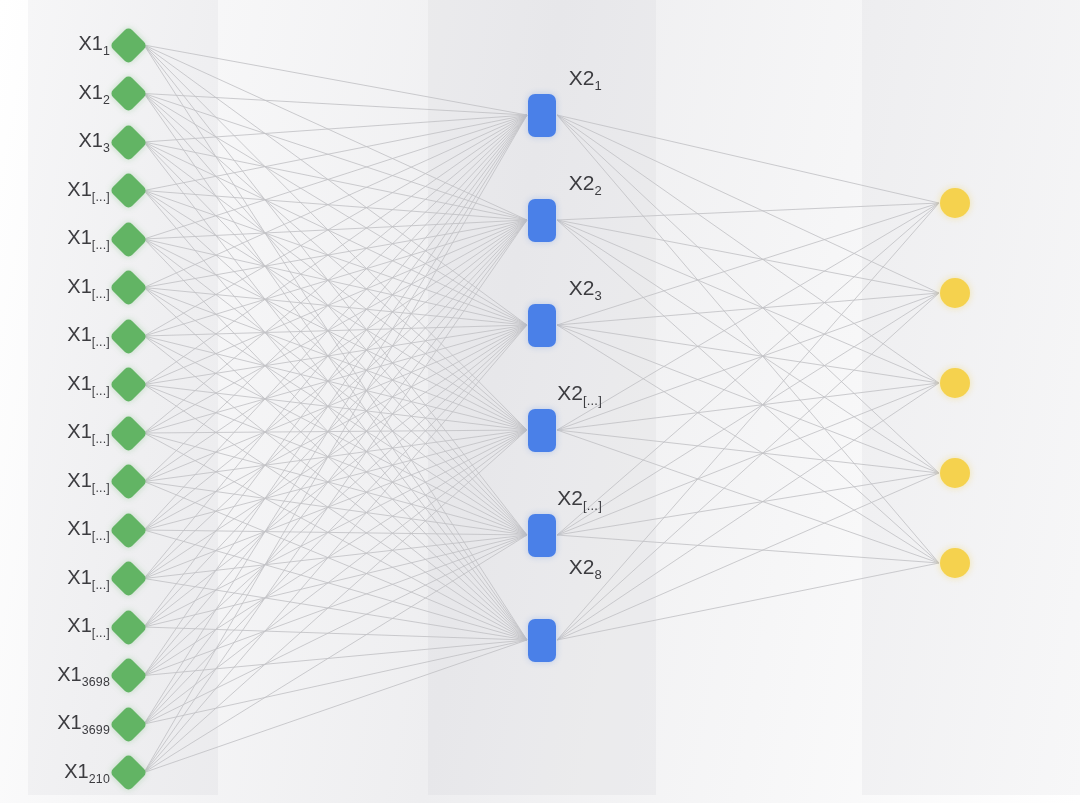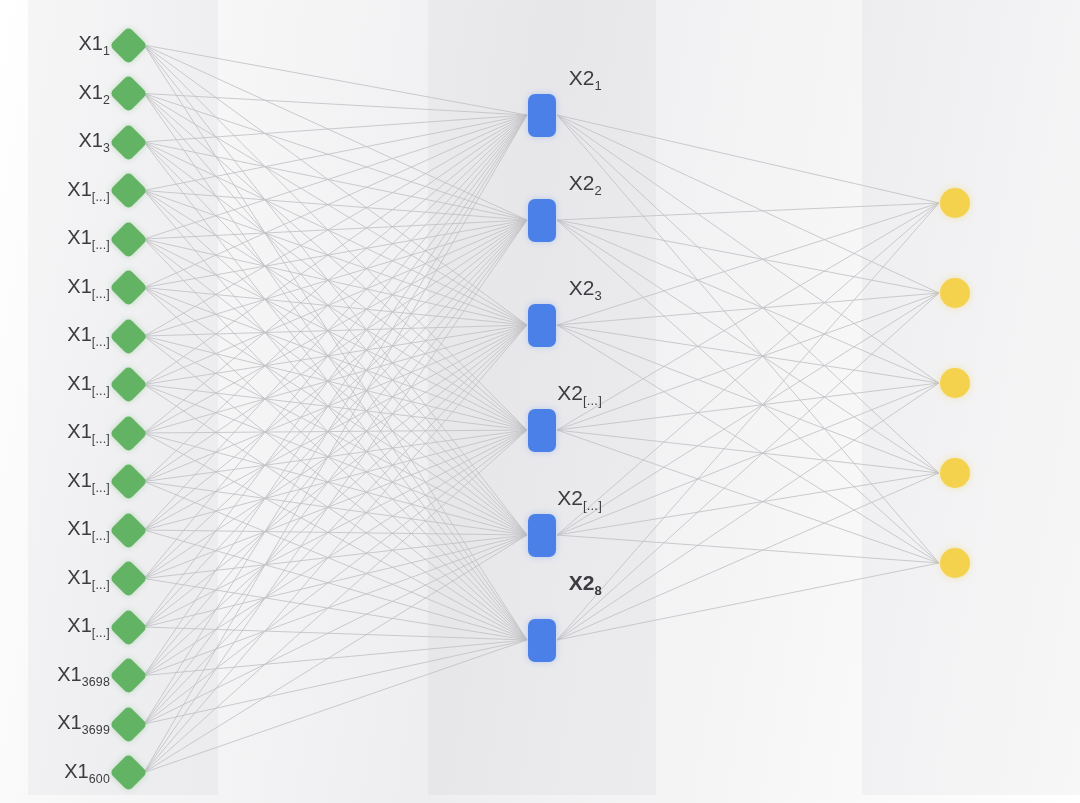--- a/index.html
+++ b/index.html
@@ -296,21 +296,21 @@
         <div class="node-diamond"></div>
       </div>
       <div class="node-label label-input" style="left: -2px; top: 663.5px; width: 112px;"><span>X1<sub>3698</sub></span></div>
       <div class="node" style="left: 114.5px; top: 710.5px;">
         <div class="node-diamond"></div>
       </div>
       <div class="node-label label-input" style="left: -2px; top: 712px; width: 112px;"><span>X1<sub>3699</sub></span></div>
       <div class="node" style="left: 114.5px; top: 759px;">
         <div class="node-diamond"></div>
       </div>
-      <div class="node-label label-input" style="left: -2px; top: 760.5px; width: 112px;"><span>X1<sub>600</sub></span></div>
+      <div class="node-label label-input" style="left: -2px; top: 760.5px; width: 112px;"><span>X1<sub>210</sub></span></div>
     </div>
   <div id="nodes-hidden">
       <div class="node" style="left: 528px; top: 93.5px;">
         <div class="node-rect"></div>
       </div>
       <div class="node-label label-hidden" style="left: 482px; top: 67px; width: 120px;"><span>X2<sub>1</sub></span></div>
       <div class="node" style="left: 528px; top: 198.5px;">
         <div class="node-rect"></div>
       </div>
       <div class="node-label label-hidden" style="left: 482px; top: 172px; width: 120px;"><span>X2<sub>2</sub></span></div>
@@ -322,21 +322,21 @@
         <div class="node-rect"></div>
       </div>
       <div class="node-label label-hidden" style="left: 482px; top: 382px; width: 120px;"><span>X2<sub>[...]</sub></span></div>
       <div class="node" style="left: 528px; top: 513.5px;">
         <div class="node-rect"></div>
       </div>
       <div class="node-label label-hidden" style="left: 482px; top: 487px; width: 120px;"><span>X2<sub>[...]</sub></span></div>
       <div class="node" style="left: 528px; top: 618.5px;">
         <div class="node-rect"></div>
       </div>
-      <div class="node-label label-hidden" style="left: 482px; top: 572px; width: 120px; font-weight: bold;"><span>X2<sub>8</sub></span></div>
+      <div class="node-label label-hidden" style="left: 482px; top: 556px; width: 120px;"><span>X2<sub>8</sub></span></div>
     </div>
   <div id="nodes-output">
       <div class="node" style="left: 940px; top: 188px;">
         <div class="node-circle"></div>
       </div>
       <div class="node" style="left: 940px; top: 278px;">
         <div class="node-circle"></div>
       </div>
       <div class="node" style="left: 940px; top: 368px;">
         <div class="node-circle"></div>

